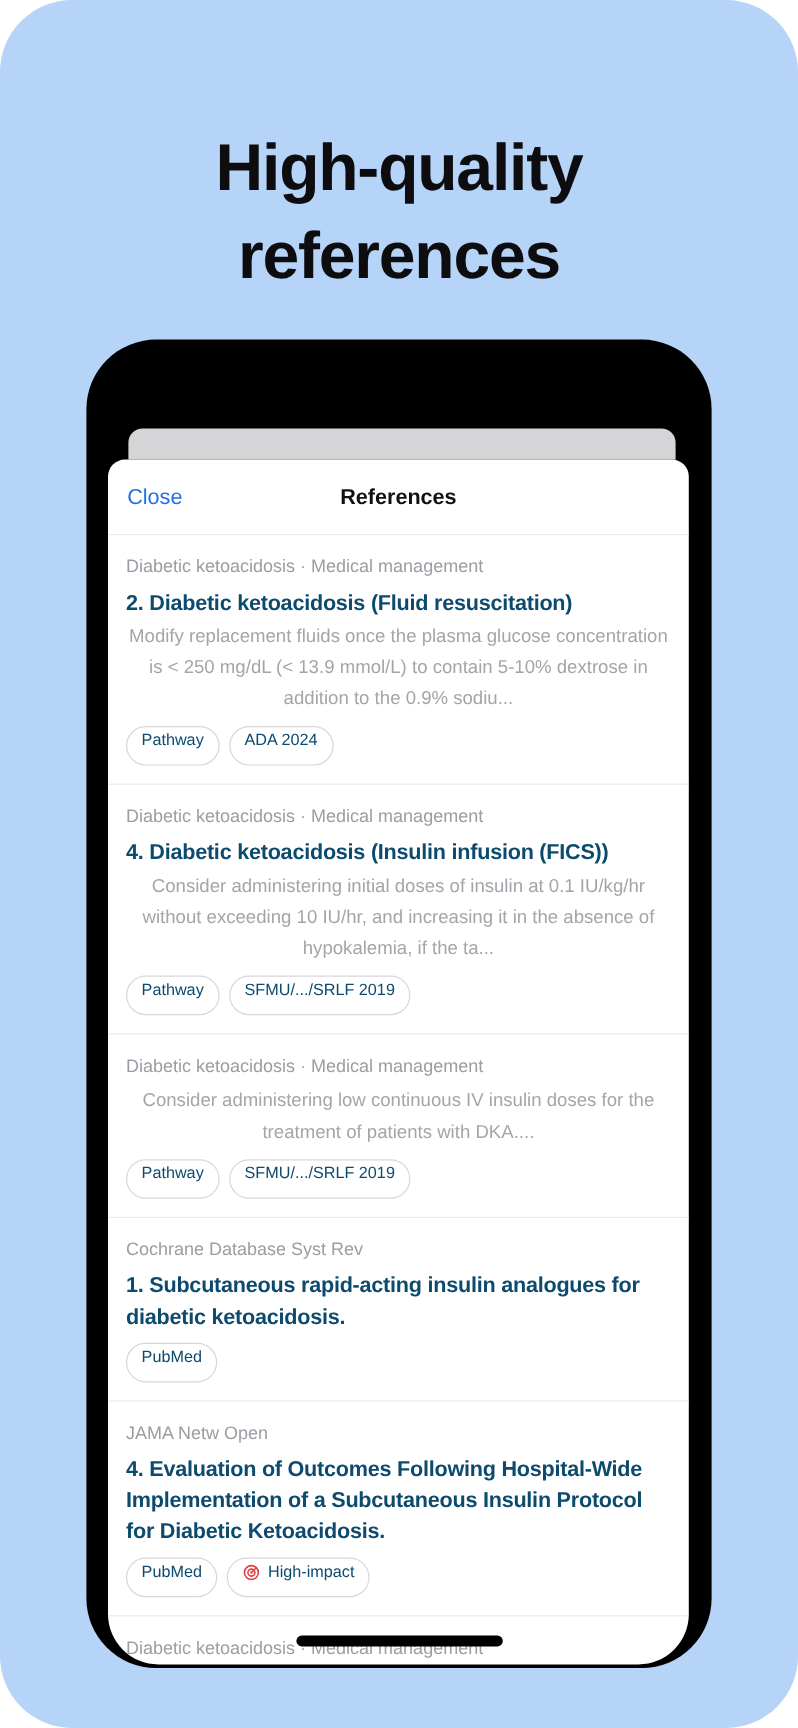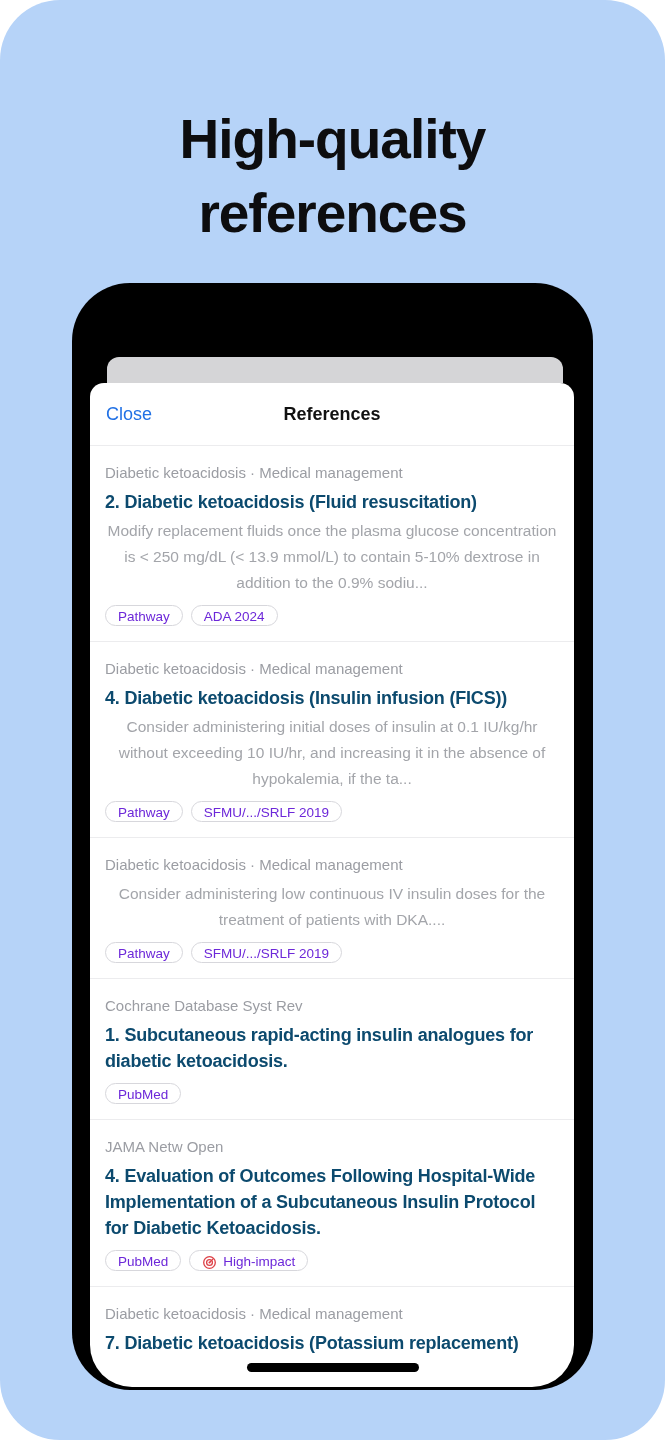--- a/index.html
+++ b/index.html
@@ -58,21 +58,21 @@
     font-size:18px;font-weight:600;color:#0c4a6e;line-height:26px;
     letter-spacing:-0.2px;
   }
   .snippet{
     font-size:15.5px;color:#a3a5aa;line-height:26px;margin-top:3px;text-align:center;
   }
   .tags{display:flex;gap:8px;margin-top:9px;flex-wrap:wrap;}
   .tag{
     display:inline-flex;align-items:center;gap:6px;
     border:1px solid #d7d7dc;border-radius:999px;
-    padding:3px 12px 0;font-size:13.5px;font-weight:500;color:#6d28d9;
+    padding:3px 12px 12px;font-size:13.5px;font-weight:500;color:#0c4a6e;
     background:#fff;line-height:16px;
   }
   .tag svg{display:block;}
 </style>
 </head>
 <body>
 
 <div class="canvas">
   <div class="bg"></div>
 

